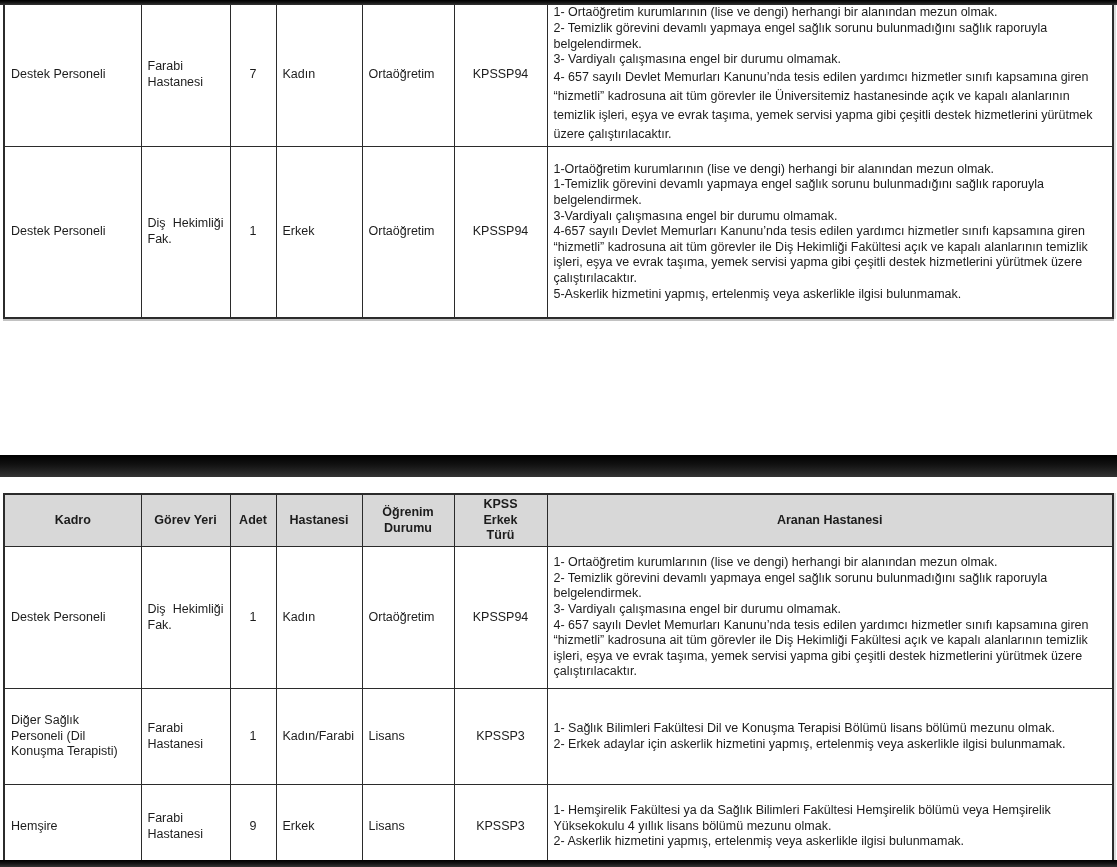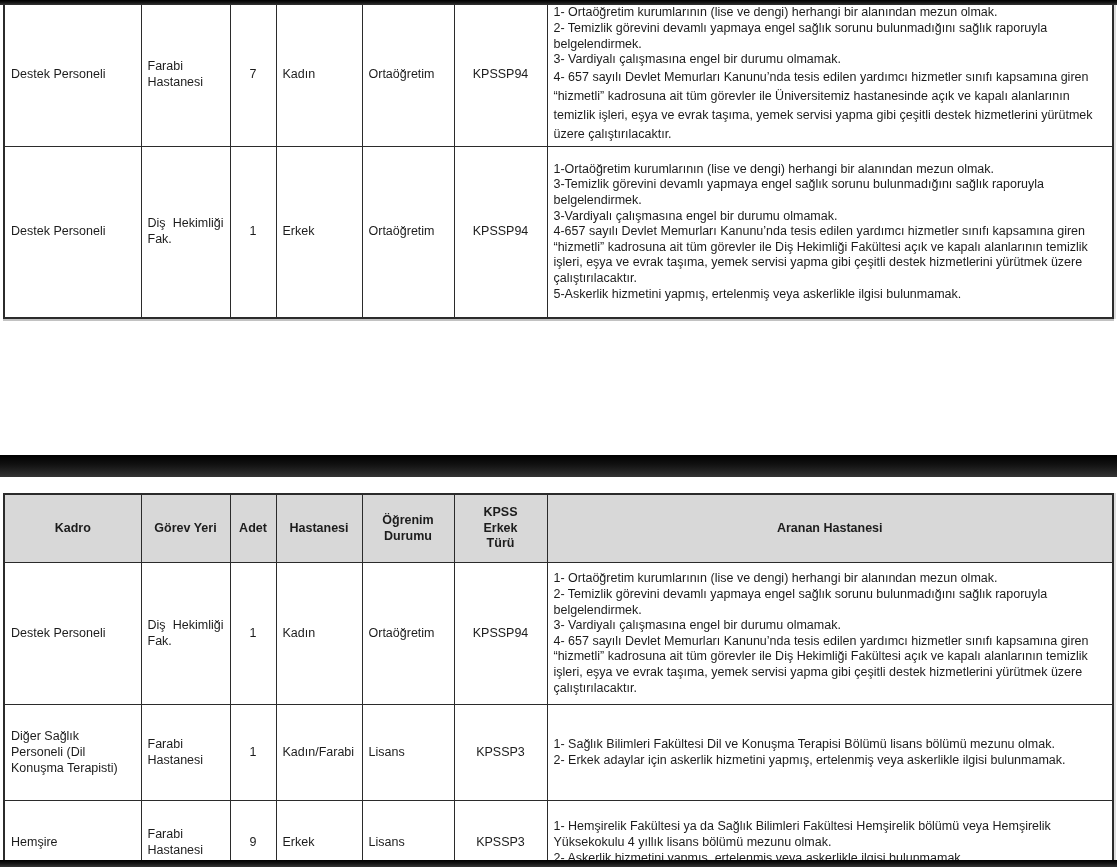--- a/index.html
+++ b/index.html
@@ -45,21 +45,21 @@
   }
   .doc-table { border: 2px solid #2b2b2b; }
 
   .doc-table th {
     background: #d8d8d8;
     font-weight: bold;
     text-align: center;
     padding: 2px 4px;
   }
   .hdr-kpss-inner { max-width: 44px; margin: 0 auto; }
-  .hdr-ogrenim-inner { max-width: 66px; margin: 16px auto; }
+  .hdr-ogrenim-inner { max-width: 66px; margin: 0 auto; }
 
   .c-adet, .c-kpss { text-align: center; }
   .c-gorev { text-align: justify; }
   .c-req { padding: 3px 8px 3px 6px; }
   .req > div { margin: 0; }
   #table1 tr.r1 .req > div:nth-child(4) { line-height: 1.52; }
   .req-justify .req > div { text-align: justify; }
 
   
   #table1 tr.r1 > td { height: 143px; }
@@ -107,21 +107,21 @@
     <tr class="r2">
       <td class="c-kadro">Destek Personeli</td>
       <td class="c-gorev">Diş Hekimliği Fak.</td>
       <td class="c-adet">1</td>
       <td class="c-cinsiyet">Erkek</td>
       <td class="c-ogrenim">Ortaöğretim</td>
       <td class="c-kpss">KPSSP94</td>
       <td class="c-req">
         <div class="req">
           <div>1-Ortaöğretim kurumlarının (lise ve dengi) herhangi bir alanından mezun olmak.</div>
-          <div>3-Temizlik görevini devamlı yapmaya engel sağlık sorunu bulunmadığını sağlık raporuyla belgelendirmek.</div>
+          <div>1-Temizlik görevini devamlı yapmaya engel sağlık sorunu bulunmadığını sağlık raporuyla belgelendirmek.</div>
           <div>3-Vardiyalı çalışmasına engel bir durumu olmamak.</div>
           <div>4-657 sayılı Devlet Memurları Kanunu’nda tesis edilen yardımcı hizmetler sınıfı kapsamına giren “hizmetli” kadrosuna ait tüm görevler ile Diş Hekimliği Fakültesi açık ve kapalı alanlarının temizlik işleri, eşya ve evrak taşıma, yemek servisi yapma gibi çeşitli destek hizmetlerini yürütmek üzere çalıştırılacaktır.</div>
           <div>5-Askerlik hizmetini yapmış, ertelenmiş veya askerlikle ilgisi bulunmamak.</div>
         </div>
       </td>
     </tr>
   </tbody>
     </table>
 
   <div id="separator-bar" class="bar"></div>

